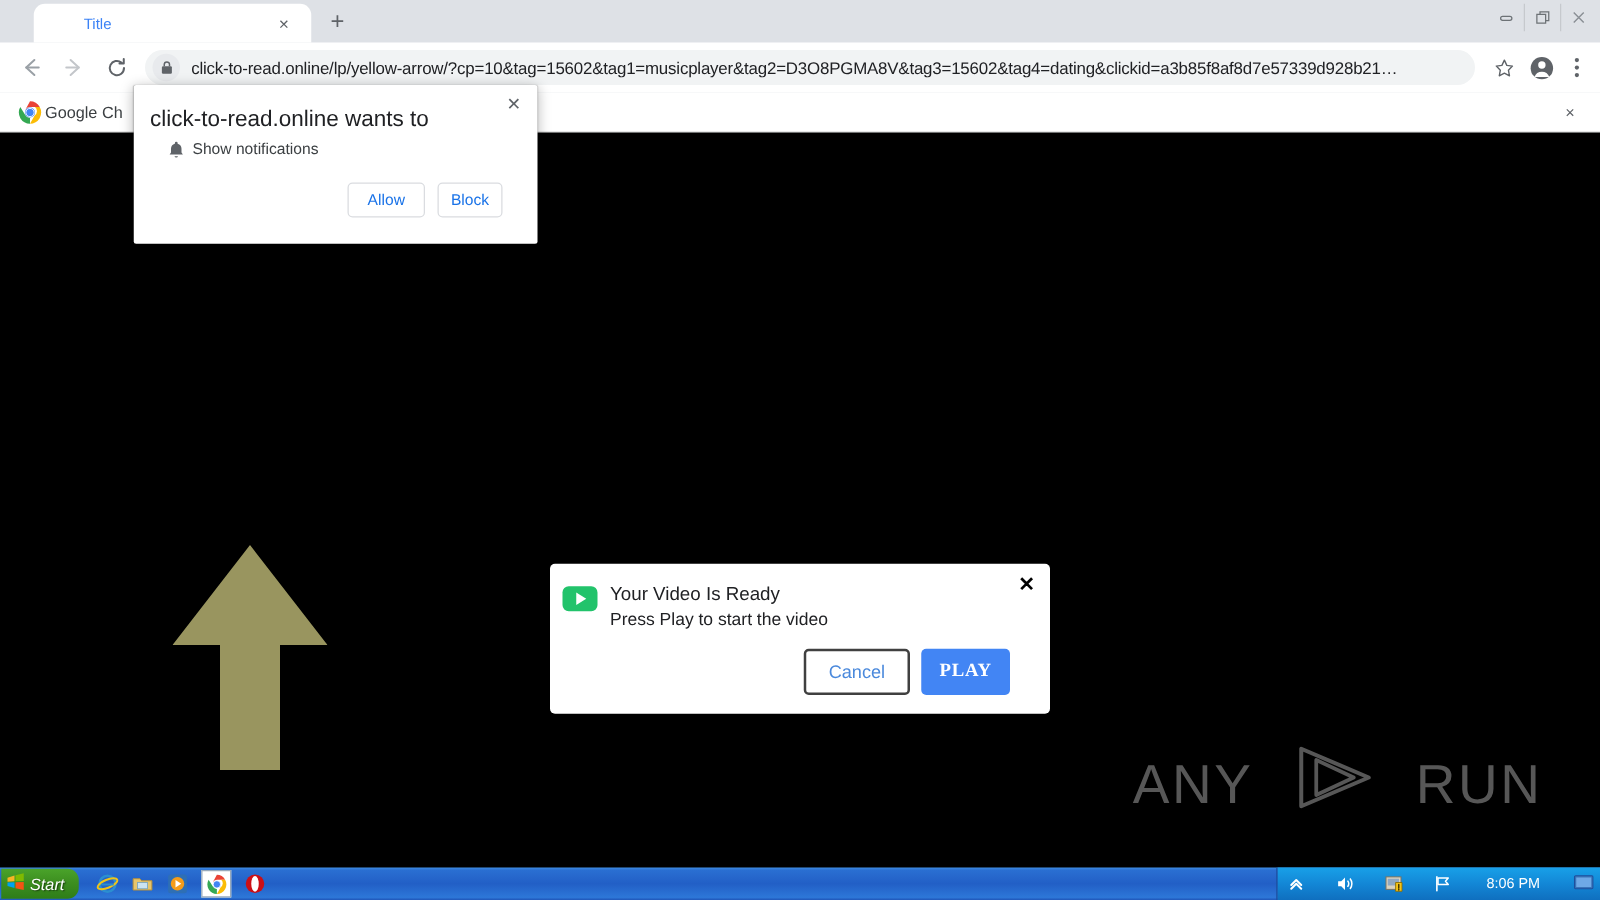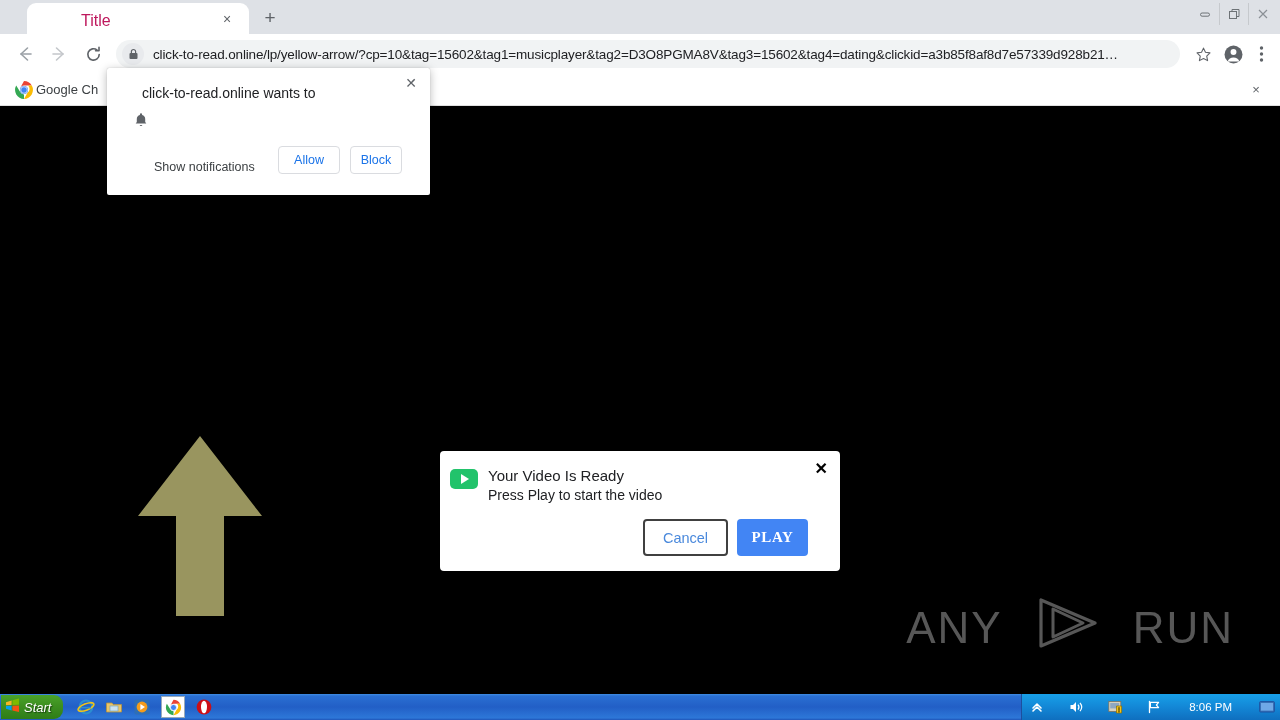--- a/index.html
+++ b/index.html
@@ -26,22 +26,22 @@
     background: #dee1e6;
   }
   .tab {
     position: absolute; left: 27px; top: 3px;
     width: 222px; height: 31px;
     background: #ffffff;
     border-radius: 9px 9px 0 0;
     display: flex; align-items: center;
   }
   .tab-title {
-    position: absolute; left: 54px; top: 9px;
-    font-size: 16px; color: #be185d;
+    position: absolute; left: 40px; top: 9px;
+    font-size: 12px; color: #3b82f6;
     white-space: nowrap; overflow: hidden;
     width: 150px;
   }
   .tab-close {
     position: absolute; right: 14px; top: 8px;
     width: 16px; height: 16px;
     color: #5f6368; font-size: 14px; line-height: 16px;
     text-align: center; cursor: pointer;
   }
   .newtab {
@@ -236,30 +236,30 @@
     box-shadow: 0 2px 10px rgba(0,0,0,0.28), 0 0 1px rgba(0,0,0,0.3);
   }
   .pb-close {
     position: absolute; right: 10px; top: 6px;
     width: 18px; height: 18px;
     color: #5f6368; font-size: 14px;
     text-align: center; line-height: 18px;
     cursor: pointer;
   }
   .pb-title {
-    position: absolute; left: 35px; top: 17px;
-    font-size: 14px; color: #202124;
+    position: absolute; left: 13px; top: 17px;
+    font-size: 18px; color: #202124;
   }
   .pb-bell {
     position: absolute; left: 27px; top: 44px;
     width: 14px; height: 16px;
   }
   .pb-perm {
     position: absolute; left: 47px; top: 44px;
-    font-size: 12.5px; color: #3c4043; margin-top: 48px;
+    font-size: 12.5px; color: #3c4043;
   }
   .pb-btn {
     position: absolute; top: 78px;
     height: 28px;
     border: 1px solid #dadce0;
     border-radius: 4px;
     background: #ffffff;
     color: #1a73e8;
     font-size: 12.5px;
     display: flex; align-items: center; justify-content: center;

